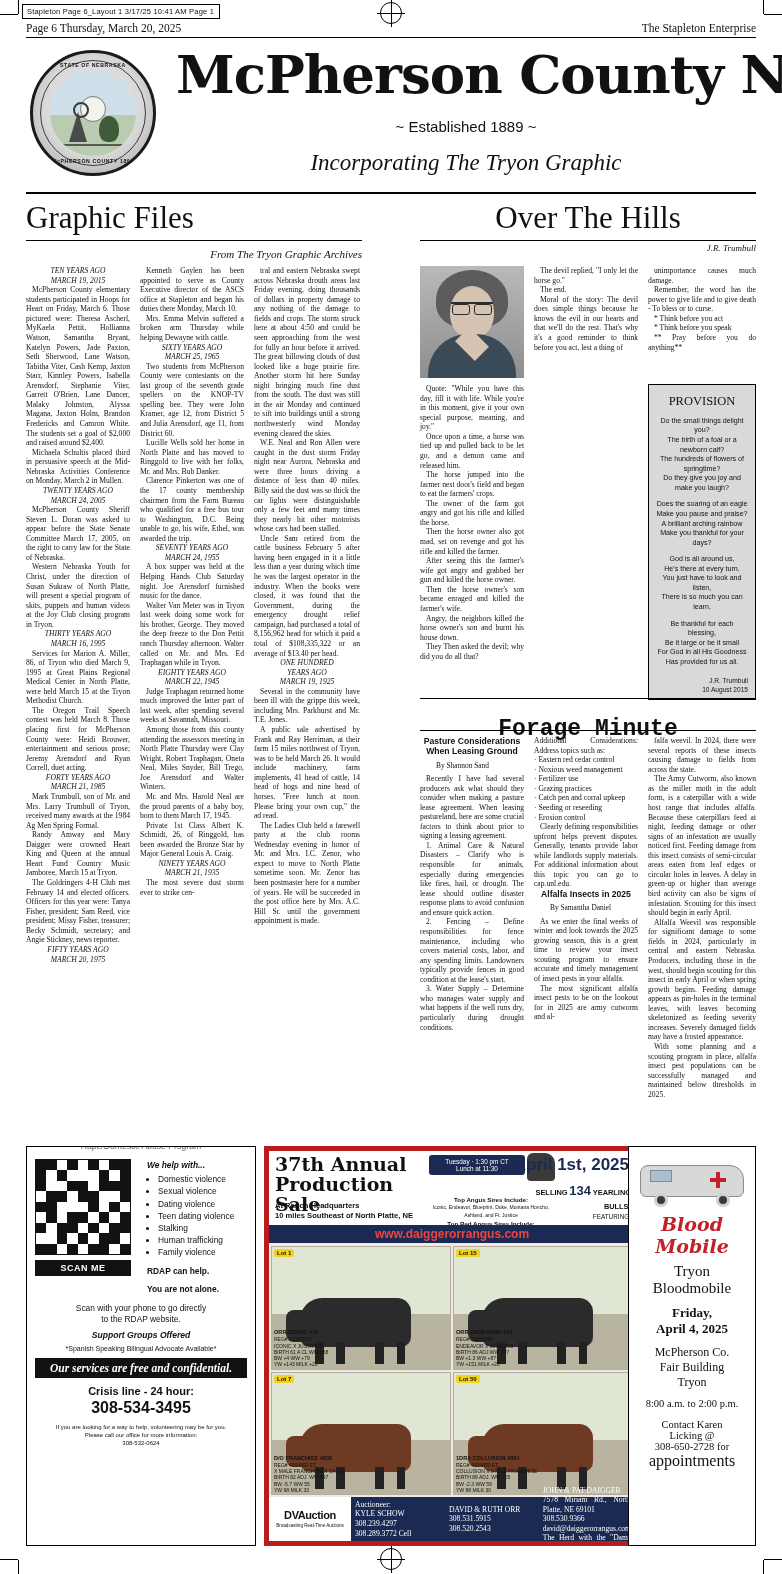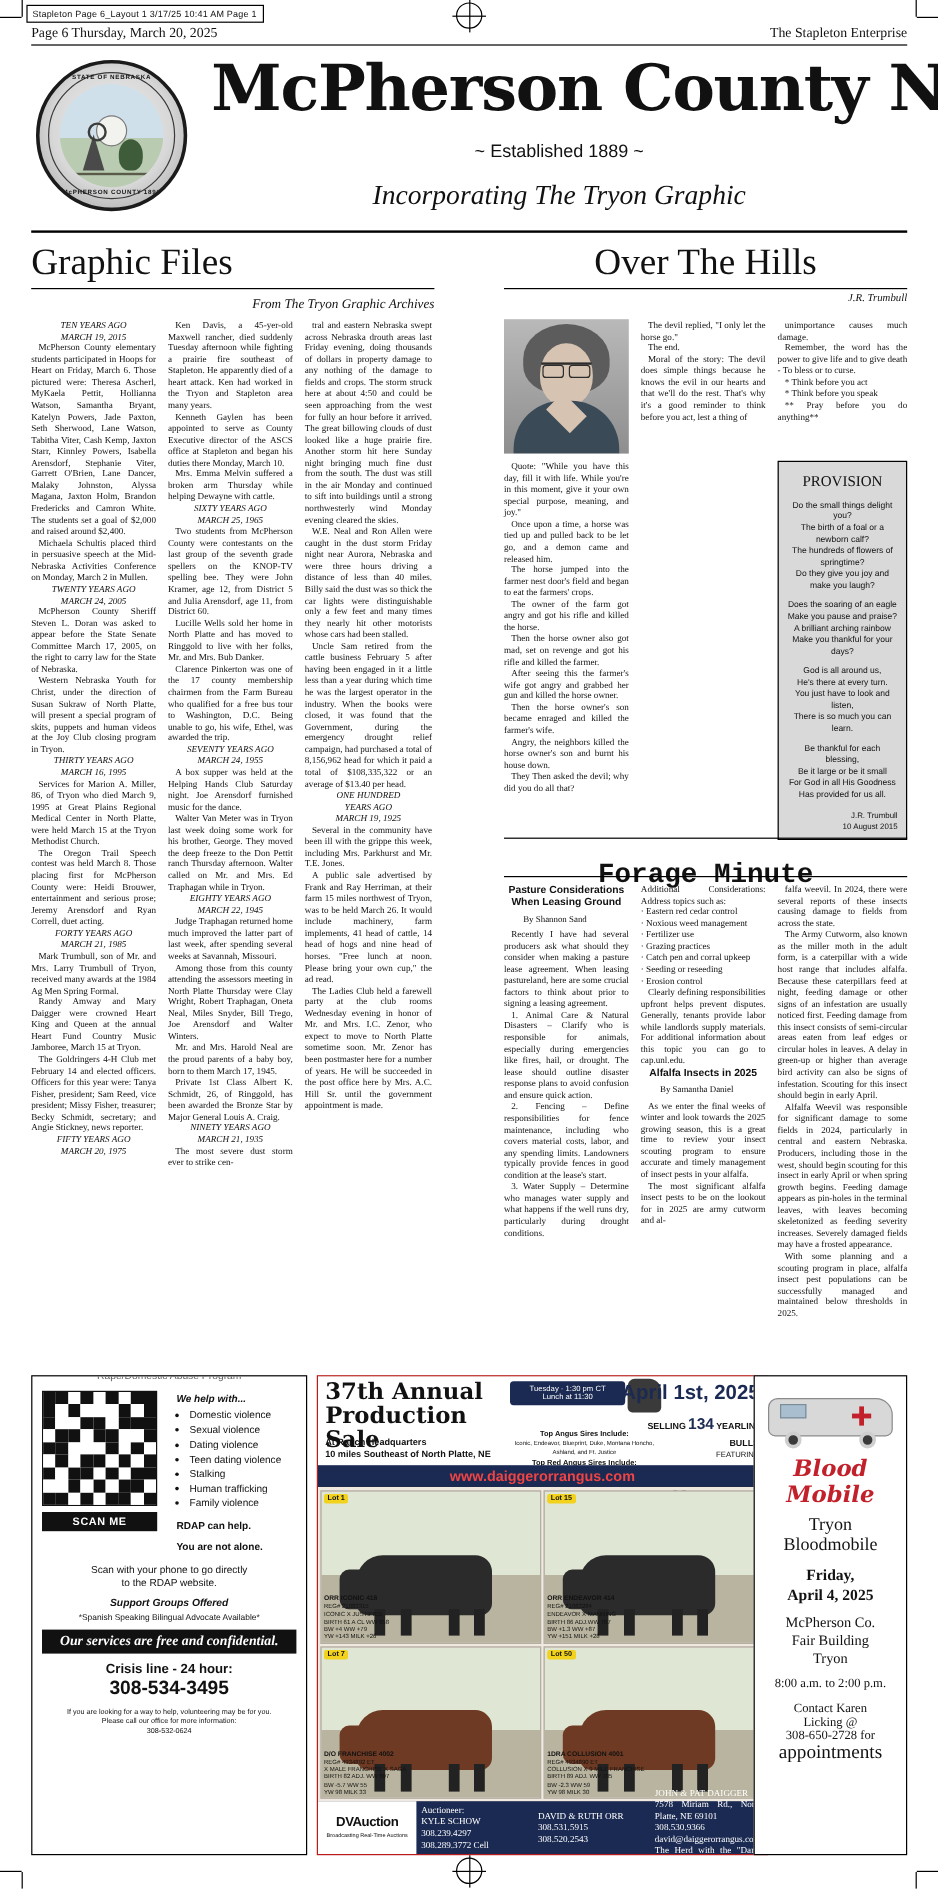--- a/index.html
+++ b/index.html
@@ -330,21 +330,21 @@
   .rdap .crisis .l1 { font-size:11px; }
   .rdap .crisis .l2 { font-size:16px; margin-top:2px; }
   .rdap .fine {
     margin:6px 10px 0; text-align:center;
     font-family:"Liberation Sans", sans-serif; font-size:6px; line-height:1.35;
   }
 
   
   .saleAd {
     position:absolute; top:1146px; left:264px; width:376px; height:400px;
-    border:1px solid #b91c1c; background:#efe9e0; overflow:hidden;
+    border:5px solid #b91c1c; background:#efe9e0; overflow:hidden;
   }
   .saleAd .top {
     position:relative; height:92px; background:#fff;
     border-bottom:1px solid #000;
   }
   .saleAd .bigtitle {
     position:absolute; left:6px; top:4px; width:150px;
     font-family:"DejaVu Serif", serif; font-weight:bold; font-size:19px; line-height:1.05;
   }
   .saleAd .meta {
@@ -536,21 +536,20 @@
       <p>The Oregon Trail Speech contest was held March 8. Those placing first for McPherson County were: Heidi Brouwer, entertainment and serious prose; Jeremy Arensdorf and Ryan Correll, duet acting.</p>
       <p class="tag">FORTY YEARS AGO</p>
       <p class="tag">MARCH 21, 1985</p>
       <p>Mark Trumbull, son of Mr. and Mrs. Larry Trumbull of Tryon, received many awards at the 1984 Ag Men Spring Formal.</p>
       <p>Randy Amway and Mary Daigger were crowned Heart King and Queen at the annual Heart Fund Country Music Jamboree, March 15 at Tryon.</p>
       <p>The Goldringers 4-H Club met February 14 and elected officers. Officers for this year were: Tanya Fisher, president; Sam Reed, vice president; Missy Fisher, treasurer; Becky Schmidt, secretary; and Angie Stickney, news reporter.</p>
       <p class="tag">FIFTY YEARS AGO</p>
       <p class="tag">MARCH 20, 1975</p>
     </div>
   <div class="col" id="col2">
-      <p>Ken Davis, a 45-yer-old Maxwell rancher, died suddenly Tuesday afternoon while fighting a prairie fire southeast of Stapleton. He apparently died of a heart attack. Ken had worked in the Tryon and Stapleton area many years.</p>
       <p>Kenneth Gaylen has been appointed to serve as County Executive director of the ASCS office at Stapleton and began his duties there Monday, March 10.</p>
       <p>Mrs. Emma Melvin suffered a broken arm Thursday while helping Dewayne with cattle.</p>
       <p class="tag">SIXTY YEARS AGO</p>
       <p class="tag">MARCH 25, 1965</p>
       <p>Two students from McPherson County were contestants on the last group of the seventh grade spellers on the KNOP-TV spelling bee. They were John Kramer, age 12, from District 5 and Julia Arensdorf, age 11, from District 60.</p>
       <p>Lucille Wells sold her home in North Platte and has moved to Ringgold to live with her folks, Mr. and Mrs. Bub Danker.</p>
       <p>Clarence Pinkerton was one of the 17 county membership chairmen from the Farm Bureau who qualified for a free bus tour to Washington, D.C. Being unable to go, his wife, Ethel, was awarded the trip.</p>
       <p class="tag">SEVENTY YEARS AGO</p>
       <p class="tag">MARCH 24, 1955</p>
       <p>A box supper was held at the Helping Hands Club Saturday night. Joe Arensdorf furnished music for the dance.</p>

